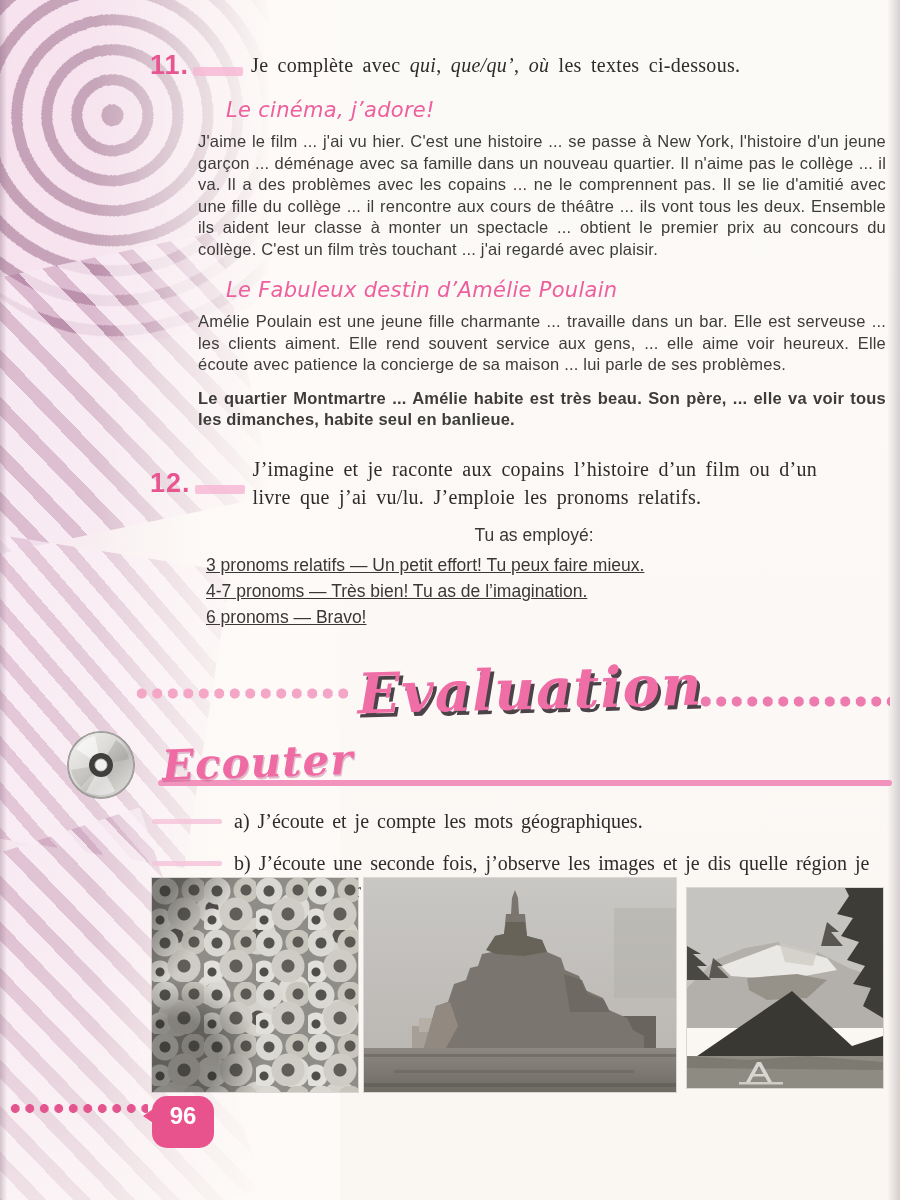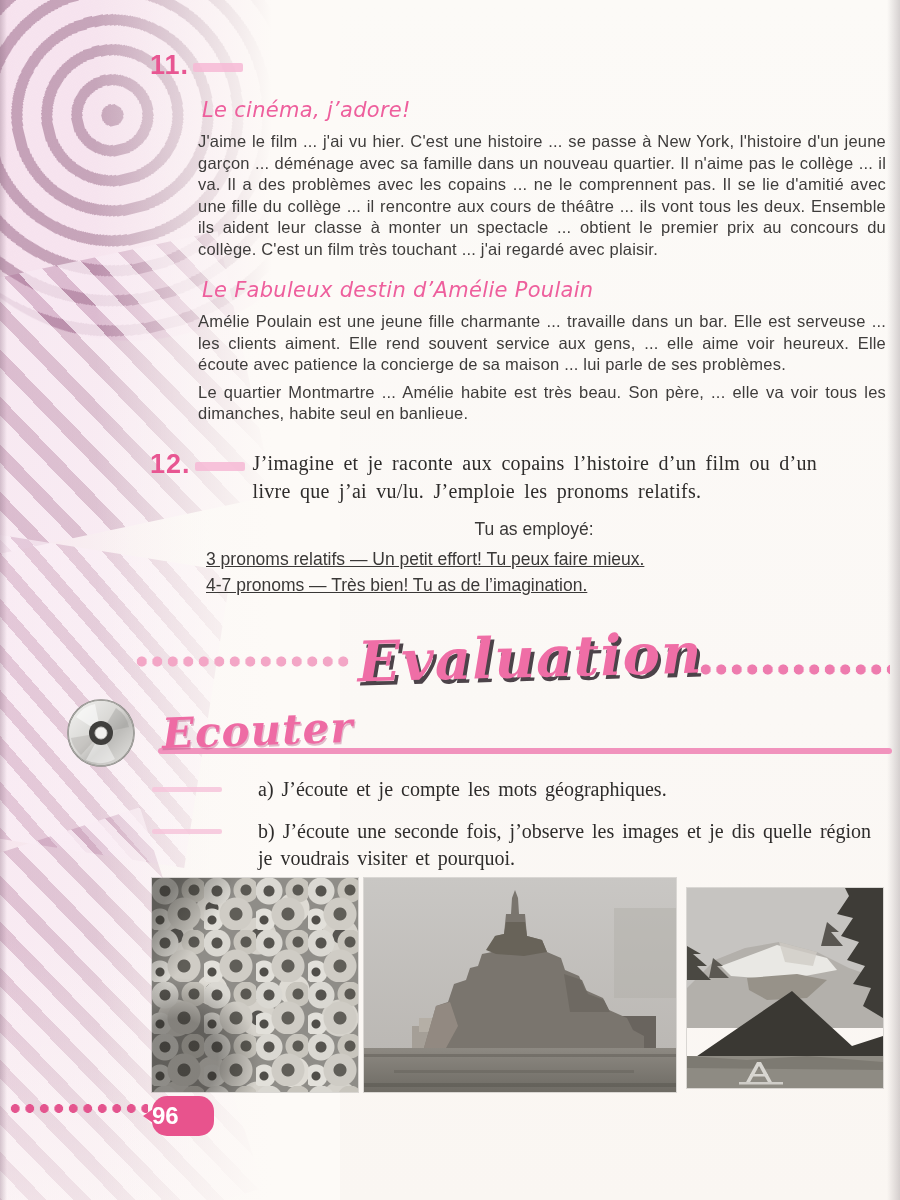--- a/index.html
+++ b/index.html
@@ -19,29 +19,29 @@
   .c-band3{position:absolute;left:-130px;top:850px;width:340px;height:400px;
     background:repeating-linear-gradient(64deg,rgba(172,112,152,.3) 0 13px,rgba(249,236,244,.75) 13px 32px);transform:rotate(-18deg);}
   .collage::after{content:'';position:absolute;inset:0;
     background:linear-gradient(90deg,rgba(253,250,247,0) 28%,#fdfaf7 80%),
                linear-gradient(180deg,rgba(253,250,247,0) 78%,rgba(253,250,247,.55));}
   .scan-edge-left{position:absolute;left:0;top:0;width:7px;height:1200px;background:linear-gradient(90deg,rgba(140,110,130,.35),rgba(140,110,130,0));}
   .scan-edge-right{position:absolute;right:0;top:0;width:13px;height:1200px;background:linear-gradient(270deg,rgba(135,125,130,.33),rgba(135,125,130,0));}
 
   
   .content{position:absolute;left:150px;top:50px;width:736px;z-index:2;}
-  .ex-row{display:flex;align-items:flex-start;}
+  .ex-row{display:flex;align-items:center;}
   .ex-num{font:bold 27px/30px "Liberation Sans",sans-serif;color:#e85692;letter-spacing:1px;flex:0 0 auto;}
   .ex-strip{flex:0 0 auto;width:50px;height:9px;background:#f6b9d5;margin:13px 8px 0 4px;border-radius:2px;opacity:.85;}
   .ex-text{font:400 20px/28px "Liberation Serif",serif;color:#2e2c2b;word-spacing:4px;letter-spacing:.3px;}
   .ex-text i{font-style:italic;}
 
-  .h-pink{font:italic 500 21px/24px "DejaVu Sans",sans-serif;color:#ee5f9d;margin:18px 0 9px 52px;letter-spacing:.3px;}
+  .h-pink{font:italic 500 21px/24px "DejaVu Sans",sans-serif;color:#ee5f9d;margin:18px 0 9px 76px;letter-spacing:.3px;}
   .para{margin:0 0 0 48px;text-align:justify;font:16.5px/21.5px "Liberation Sans",sans-serif;color:#3e3c3b;letter-spacing:.2px;}
-  .para + .para{margin-top:6px;}
+  .para + .para{margin-top:12px;font-weight:bold;}
 
   .intro{margin:12px 0 5px 32px;font:17.5px/24px "Liberation Sans",sans-serif;color:#3a3837;text-align:center;}
   .grade-list{margin:0 0 0 56px;padding:0;list-style:none;font:17.5px/26px "Liberation Sans",sans-serif;color:#3a3837;text-decoration:underline;}
 
   
   .eval{position:relative;height:82px;margin-top:26px;}
   .eval-title{position:absolute;left:200px;top:-2px;width:360px;text-align:center;
     font:bold italic 56px/70px "DejaVu Serif",serif;color:#ef6ea6;letter-spacing:1px;
     text-shadow:3px 4px 0 #4c4349;transform:rotate(-1.5deg);}
   .dots{background-repeat:repeat-x;}
@@ -50,21 +50,21 @@
   .dots-right{position:absolute;right:-4px;top:38px;width:192px;height:15px;
     background-image:radial-gradient(circle,#ee7bae 44%,rgba(0,0,0,0) 50%);background-size:15.5px 15px;}
 
   
   .listening{position:relative;margin-top:2px;}
   .ecouter-word{display:inline-block;font:bold italic 42px/46px "DejaVu Serif",serif;color:#ee6ba4;
     margin-left:12px;transform:rotate(-2deg);position:relative;z-index:2;
     text-shadow:1px 2px 0 rgba(178,66,120,.35);letter-spacing:1px;}
   .ecouter-rule{position:absolute;left:8px;right:-6px;top:40px;height:6px;background:#f193bd;border-radius:3px;}
   .cd{position:absolute;left:-84px;top:-10px;width:70px;height:70px;z-index:3;}
-  .ab-row{display:flex;margin-top:15px;gap:24px;}
+  .ab-row{display:flex;margin-top:15px;}
   .ab-strip{flex:0 0 auto;width:70px;height:5px;background:#f6c4da;margin:11px 12px 0 2px;border-radius:2px;opacity:.85;}
   .ab-text{font:400 20px/27px "Liberation Serif",serif;color:#2e2c2b;word-spacing:3px;width:644px;}
 
   
   .photo{position:absolute;z-index:2;box-shadow:0 0 0 1px rgba(120,118,115,.25);}
   .photo svg{display:block;width:100%;height:100%;}
   .photo-sunflowers{left:152px;top:878px;width:206px;height:214px;
     background-color:#8f8d88;
     background-image:
       radial-gradient(circle at 13px 13px,#55534e 0 5px,#dad8d2 6px 13px,rgba(0,0,0,0) 14px),
@@ -76,22 +76,22 @@
     background-size:52px 52px,52px 52px,52px 52px,52px 52px,82px 82px,82px 82px;}
   .photo-sunflowers::after{content:'';position:absolute;inset:0;
     background:linear-gradient(125deg,rgba(45,44,40,.5) 0 8%,rgba(45,44,40,0) 26%),
                radial-gradient(circle at 12% 85%,rgba(40,38,35,.45) 0 16%,rgba(40,38,35,0) 32%);}
   .photo-mont{left:364px;top:878px;width:312px;height:214px;}
   .photo-mountain{left:687px;top:888px;width:196px;height:200px;}
 
   
   .footer-dots{position:absolute;left:8px;top:1102px;width:140px;height:13px;z-index:2;
     background-image:radial-gradient(circle,#e4548e 42%,rgba(0,0,0,0) 48%);background-size:14.5px 13px;background-repeat:repeat-x;}
-  .page-pill{position:absolute;left:152px;top:1096px;width:62px;height:40px;background:#e8538d;border-radius:15px;
-    color:#fff;font:bold 24px/40px "Liberation Sans",sans-serif;text-align:left;z-index:2;}
+  .page-pill{position:absolute;left:152px;top:1096px;width:62px;height:52px;background:#e8538d;border-radius:15px;
+    color:#fff;font:bold 24px/40px "Liberation Sans",sans-serif;text-align:center;z-index:2;}
   .page-pill::before{content:'';position:absolute;left:-9px;top:13px;border:7px solid rgba(0,0,0,0);border-right:10px solid #e8538d;border-left:0;}
 </style>
 </head>
 <body>
 
 <div class="page">
 
   <div class="collage">
     <div class="c-spiral"></div>
     <div class="c-band1"></div>
@@ -99,38 +99,40 @@
     <div class="c-band3"></div>
   </div>
   <div class="scan-edge-left"></div>
   <div class="scan-edge-right"></div>
 
   <div class="content">
 
     <div class="ex-row">
       <span class="ex-num">11.</span>
       <span class="ex-strip"></span>
+      <span class="ex-text"><span>Je complète avec </span><i>qui</i><span>, </span><i>que/qu’</i><span>, </span><i>où</i><span> les textes ci-dessous.</span></span>
     </div>
 
     <div class="h-pink">Le cinéma, j’adore!</div>
     <p class="para">J'aime le film ... j'ai vu hier. C'est une histoire ... se passe à New York, l'histoire d'un jeune garçon ... déménage avec sa famille dans un nouveau quartier. Il n'aime pas le collège ... il va. Il a des problèmes avec les copains ... ne le comprennent pas. Il se lie d'amitié avec une fille du collège ... il rencontre aux cours de théâtre ... ils vont tous les deux. Ensemble ils aident leur classe à monter un spectacle ... obtient le premier prix au concours du collège. C'est un film très touchant ... j'ai regardé avec plaisir.</p>
 
     <div class="h-pink">Le Fabuleux destin d’Amélie Poulain</div>
     <p class="para">Amélie Poulain est une jeune fille charmante ... travaille dans un bar. Elle est serveuse ... les clients aiment. Elle rend souvent service aux gens, ... elle aime voir heureux. Elle écoute avec patience la concierge de sa maison ... lui parle de ses problèmes.</p>
     <p class="para">Le quartier Montmartre ... Amélie habite est très beau. Son père, ... elle va voir tous les dimanches, habite seul en banlieue.</p>
 
     <div class="ex-row" style="margin-top:24px;">
       <span class="ex-num">12.</span>
       <span class="ex-strip"></span>
       <span class="ex-text" style="width:596px;">J’imagine et je raconte aux copains l’histoire d’un film ou d’un livre que j’ai vu/lu. J’emploie les pronoms relatifs.</span>
     </div>
     <div class="intro">Tu as employé:</div>
     <ul class="grade-list">
       <li>3 pronoms relatifs — Un petit effort! Tu peux faire mieux.</li>
       <li>4-7 pronoms — Très bien! Tu as de l’imagination.</li>
+      <li>6 pronoms — Bravo!</li>
     </ul>
 
     <div class="eval">
       <div class="dots dots-left"></div>
       <div class="eval-title">Evaluation</div>
       <div class="dots dots-right"></div>
     </div>
 
     <div class="listening">
       <div class="cd">

